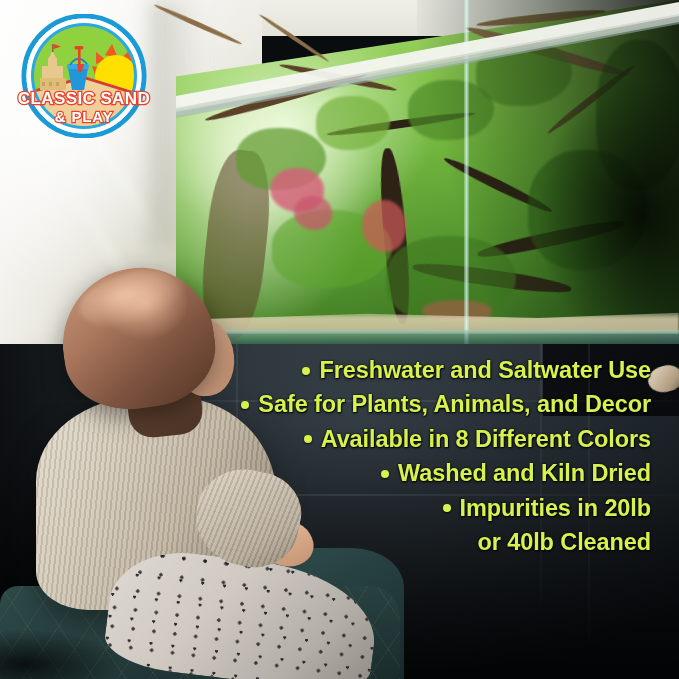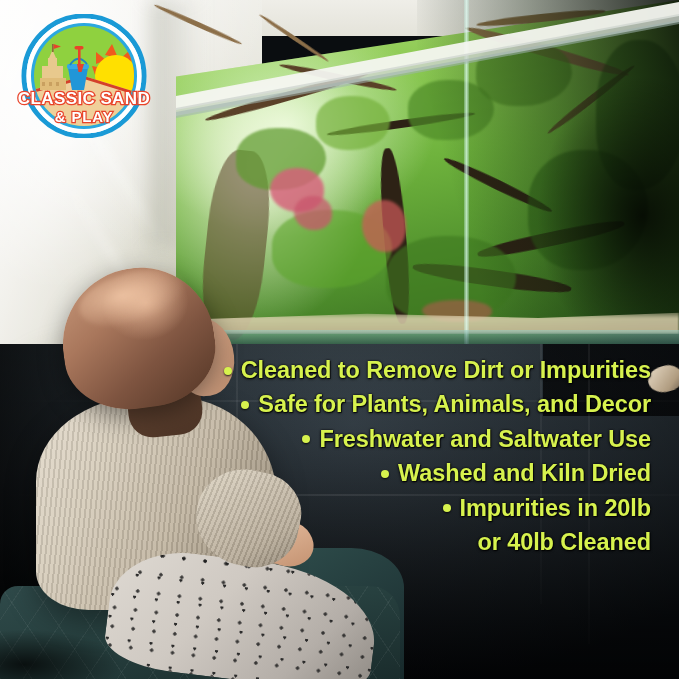--- a/index.html
+++ b/index.html
@@ -335,29 +335,29 @@
   <div class="child arm"></div>
   <div class="child neck"></div>
   <div class="child ear"></div>
   <div class="child face"></div>
   <div class="child head"></div>
   <div class="hair-shine"></div>
 
   <div class="bullets">
     <div class="bullet-line">
       <span class="dot"></span>
-      <span>Cleaned to Remove Dirt or Impurities</span>
+      <span>Freshwater and Saltwater Use</span>
     </div>
     <div class="bullet-line">
       <span class="dot"></span>
       <span>Safe for Plants, Animals, and Decor</span>
     </div>
     <div class="bullet-line">
       <span class="dot"></span>
-      <span>Freshwater and Saltwater Use</span>
+      <span>Available in 8 Different Colors</span>
     </div>
     <div class="bullet-line">
       <span class="dot"></span>
       <span>Washed and Kiln Dried</span>
     </div>
     <div class="bullet-line">
       <span class="dot"></span>
       <span>Impurities in 20lb</span>
     </div>
     <div class="bullet-line cont">

